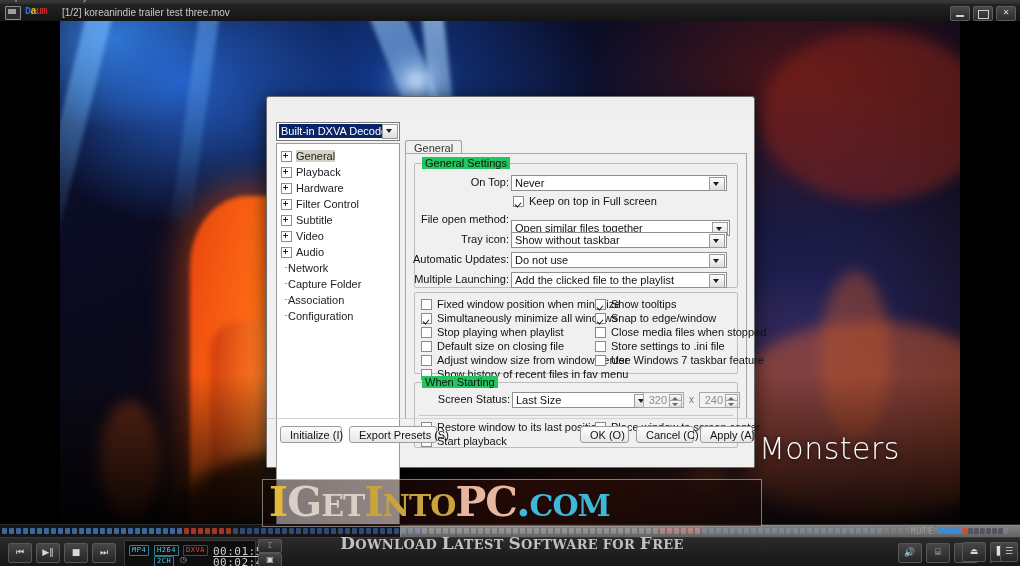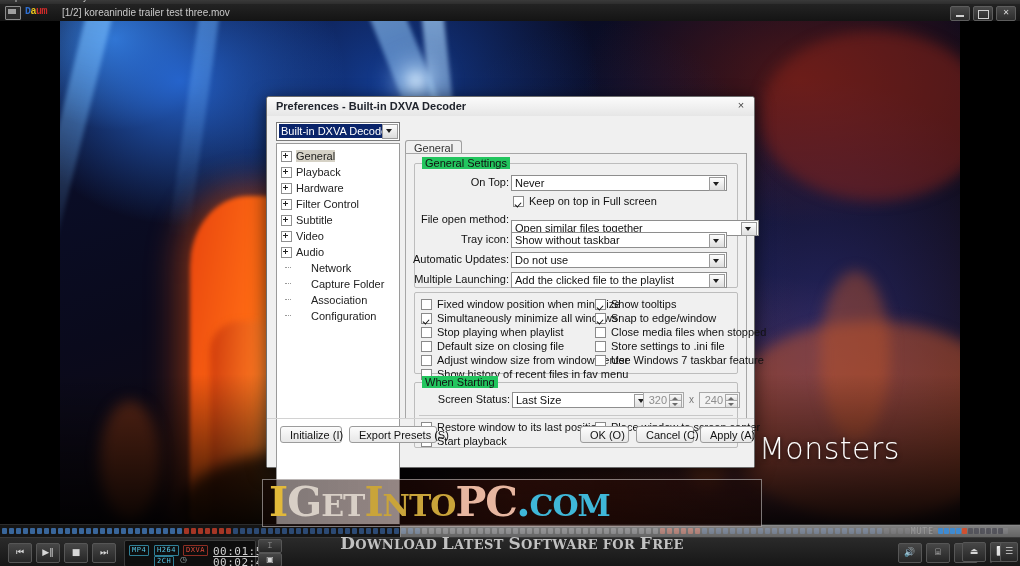--- a/index.html
+++ b/index.html
@@ -89,21 +89,21 @@
     border-right:3px solid transparent;border-top:4px solid #1d1d1d;}
 
   .tree{position:absolute;left:9px;top:27px;width:122px;height:398px;background:#fff;
     border:1px solid #9a9a9a;overflow:hidden;}
   .tnode{position:relative;height:12px;padding-left:4px;font-size:11px;color:#222;
     white-space:nowrap;line-height:12px;margin-top:0;}
   .tnode .exp{display:inline-block;width:9px;height:9px;border:1px solid #909090;background:#fff;
     position:relative;vertical-align:middle;margin-right:4px;}
   .tnode .exp:before{content:"";position:absolute;left:1px;top:3px;width:5px;height:1px;background:#222;}
   .tnode .exp:after{content:"";position:absolute;left:3px;top:1px;width:1px;height:5px;background:#222;}
-  .tnode.leaf{padding-left:34px;}
+  .tnode.leaf{padding-left:11px;}
   .tnode.leaf:before{content:"";position:absolute;left:8px;top:6px;width:6px;height:1px;
     border-top:1px dotted #999;}
   .tnode .lbl{vertical-align:middle;}
   .tnode.sel .lbl{background:#d6d2c6;}
 
   .tabstrip{position:absolute;left:138px;top:24px;width:340px;height:14px;}
   .tab{position:absolute;left:0;top:0;height:14px;padding:0 8px;font-size:11px;line-height:14px;
     background:#f0f0f0;border:1px solid #a0a0a0;border-bottom:none;border-radius:3px 3px 0 0;color:#333;}
   .panel{position:absolute;left:138px;top:37px;width:340px;height:264px;background:#f0f0f0;
     border:1px solid #a7a7a7;}
@@ -222,24 +222,20 @@
       <div class="blob" style="left:40px;top:380px;width:60px;height:120px;background:rgba(150,60,20,.55);"></div>
       <div class="blob" style="left:620px;top:330px;width:55px;height:140px;background:rgba(200,90,35,.5);"></div>
       <div class="blob" style="left:760px;top:250px;width:70px;height:170px;background:rgba(190,85,40,.45);"></div>
       <div class="blob" style="left:120px;top:430px;width:260px;height:110px;background:rgba(0,0,0,.7);"></div>
       <div class="crowd"></div>
       <div class="vtext"><span class="dim">Yellow</span> <span>Monsters</span></div>
     </div>
   </div>
 
   <div class="dlg">
-    <div class="dlg-tb">
-      <span class="t">Preferences - Built-in DXVA Decoder</span>
-      <span class="dlg-x">×</span>
-    </div>
     <div class="dlg-body">
 
       <div class="topcombo">
         <div class="v">Built-in DXVA Decoder</div>
         <div class="arrow"></div>
       </div>
 
       <div class="tree">
         <div style="padding-top:4px"></div>
         <div class="tnode sel" style="margin-top:1px"><span class="exp"></span><span class="lbl">General</span></div>
@@ -271,21 +267,21 @@
               <span class="arrow"></span>
             </div>
           </div>
 
           <div class="cbrow" style="left:98px;top:31px;">
             <span class="cb on"></span><span>Keep on top in Full screen</span>
           </div>
 
           <div class="frow" style="left:0;top:48px;width:100%;">
             <span class="lab" style="right:228px">File open method:</span>
-            <div class="combo" style="position:absolute;left:96px;top:8px;width:248px;">
+            <div class="combo" style="position:absolute;left:96px;top:8px;width:219px;">
               <span class="v">Open similar files together</span>
               <span class="arrow"></span>
             </div>
           </div>
 
           <div class="frow" style="left:0;top:68px;width:100%;">
             <span class="lab" style="right:228px">Tray icon:</span>
             <div class="combo" style="position:absolute;left:96px;top:0;width:216px;">
               <span class="v">Show without taskbar</span>
               <span class="arrow"></span>

